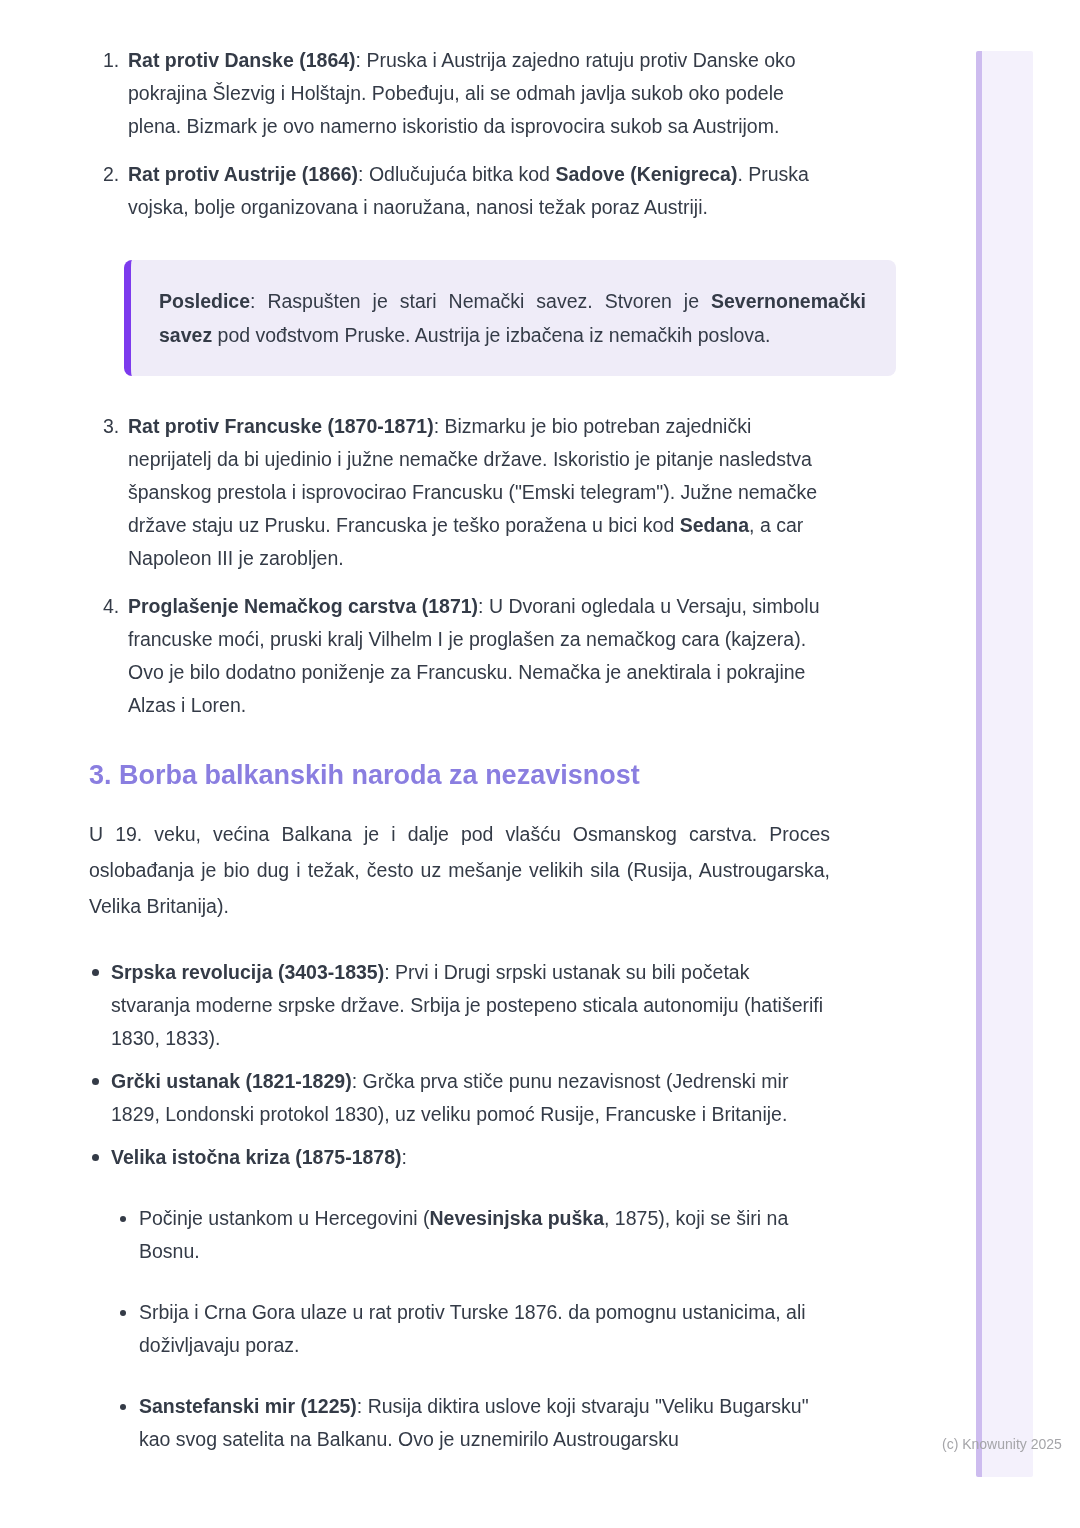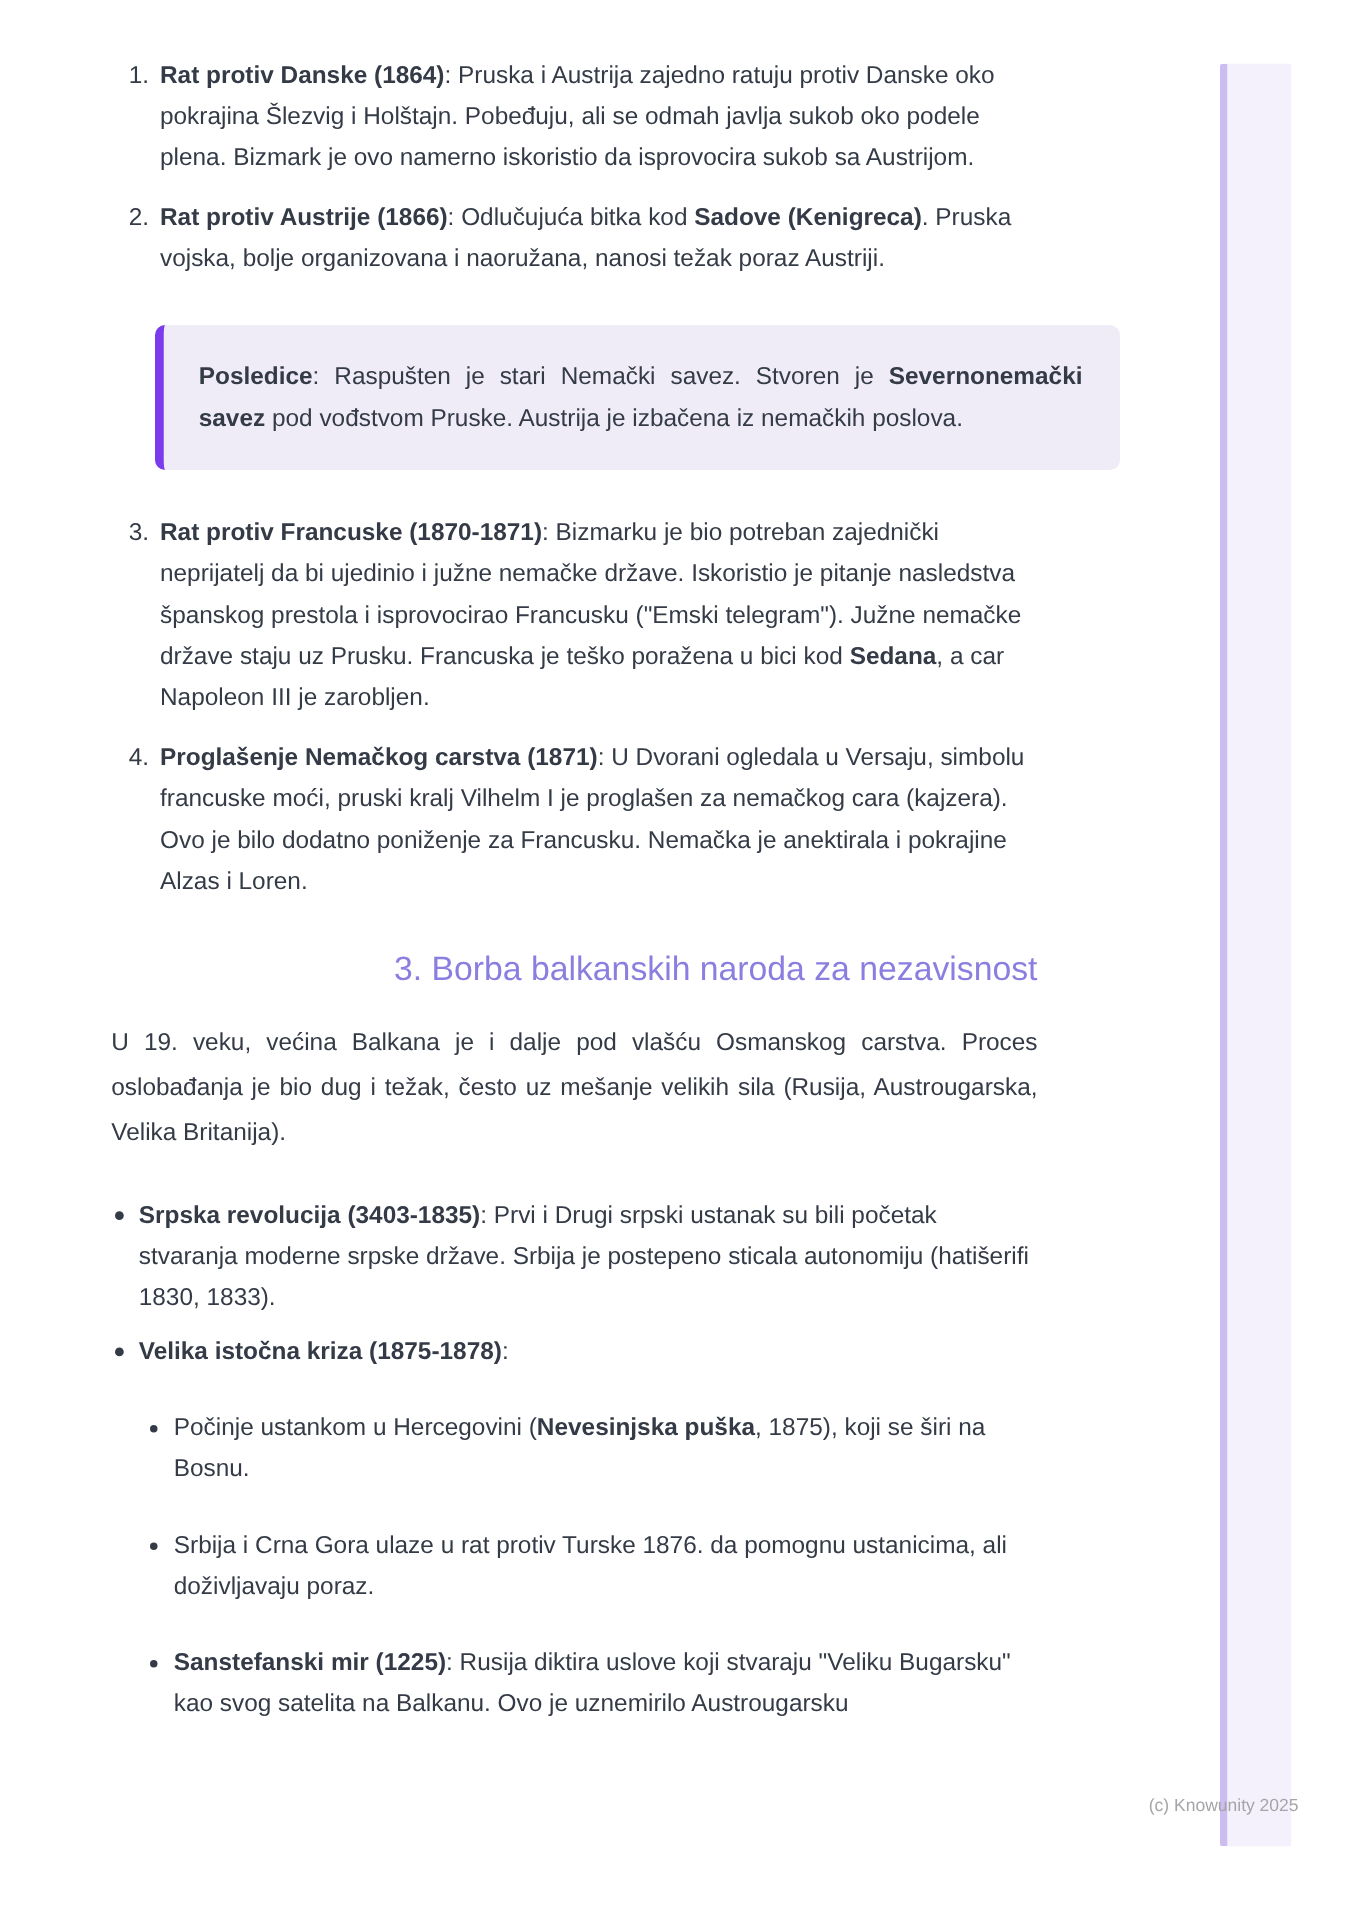--- a/index.html
+++ b/index.html
@@ -27,21 +27,21 @@
     box-sizing: border-box;
     background: #f4f1fc;
     border-left: 6px solid #cdbcef;
     border-radius: 2px;
     z-index: 1;
   }
 
   
   .footer {
     position: absolute;
-    left: 919px;
+    left: 942px;
     top: 1436px;
     font-size: 14px;
     color: #a5a5a9;
     z-index: 3;
     white-space: nowrap;
   }
 
   .content {
     position: absolute;
     left: 89px;
@@ -77,23 +77,22 @@
     padding: 24px 30px 24px 28px;
     text-align: justify;
     line-height: 34px;
   }
 
   
   .heading {
     margin: 36px 0 0 0;
     font-size: 27px;
     line-height: 34px;
-    font-weight: 400;
+    font-weight: 700;
     color: #8a7ee0;
-    text-align: right;
   }
 
   
   .intro {
     margin: 24px 0 0 0;
     text-align: justify;
     line-height: 36px;
   }
 
   
@@ -173,20 +172,24 @@
 
   <p class="intro">U 19. veku, većina Balkana je i dalje pod vlašću Osmanskog carstva. Proces oslobađanja je bio dug i težak, često uz mešanje velikih sila (Rusija, Austrougarska, Velika Britanija).</p>
 
   <div class="bullets">
 
     <div class="bullet">
       <span class="dot"></span>
       <span class="btext"><span class="b">Srpska revolucija (3403-1835)</span><span>: Prvi i Drugi srpski ustanak su bili početak stvaranja moderne srpske države. Srbija je postepeno sticala autonomiju (hatišerifi 1830, 1833).</span></span>
     </div>
 
+    <div class="bullet">
+      <span class="dot"></span>
+      <span class="btext"><span class="b">Grčki ustanak (1821-1829)</span><span>: Grčka prva stiče punu nezavisnost (Jedrenski mir 1829, Londonski protokol 1830), uz veliku pomoć Rusije, Francuske i Britanije.</span></span>
+    </div>
 
     <div class="bullet">
       <span class="dot"></span>
       <span class="btext">
         <span><span class="b">Velika istočna kriza (1875-1878)</span><span>:</span></span>
         <div class="sub-list">
 
           <div class="sub-bullet">
             <span class="dot"></span>
             <span class="btext"><span>Počinje ustankom u Hercegovini (</span><span class="b">Nevesinjska puška</span><span>, 1875), koji se širi na Bosnu.</span></span>

